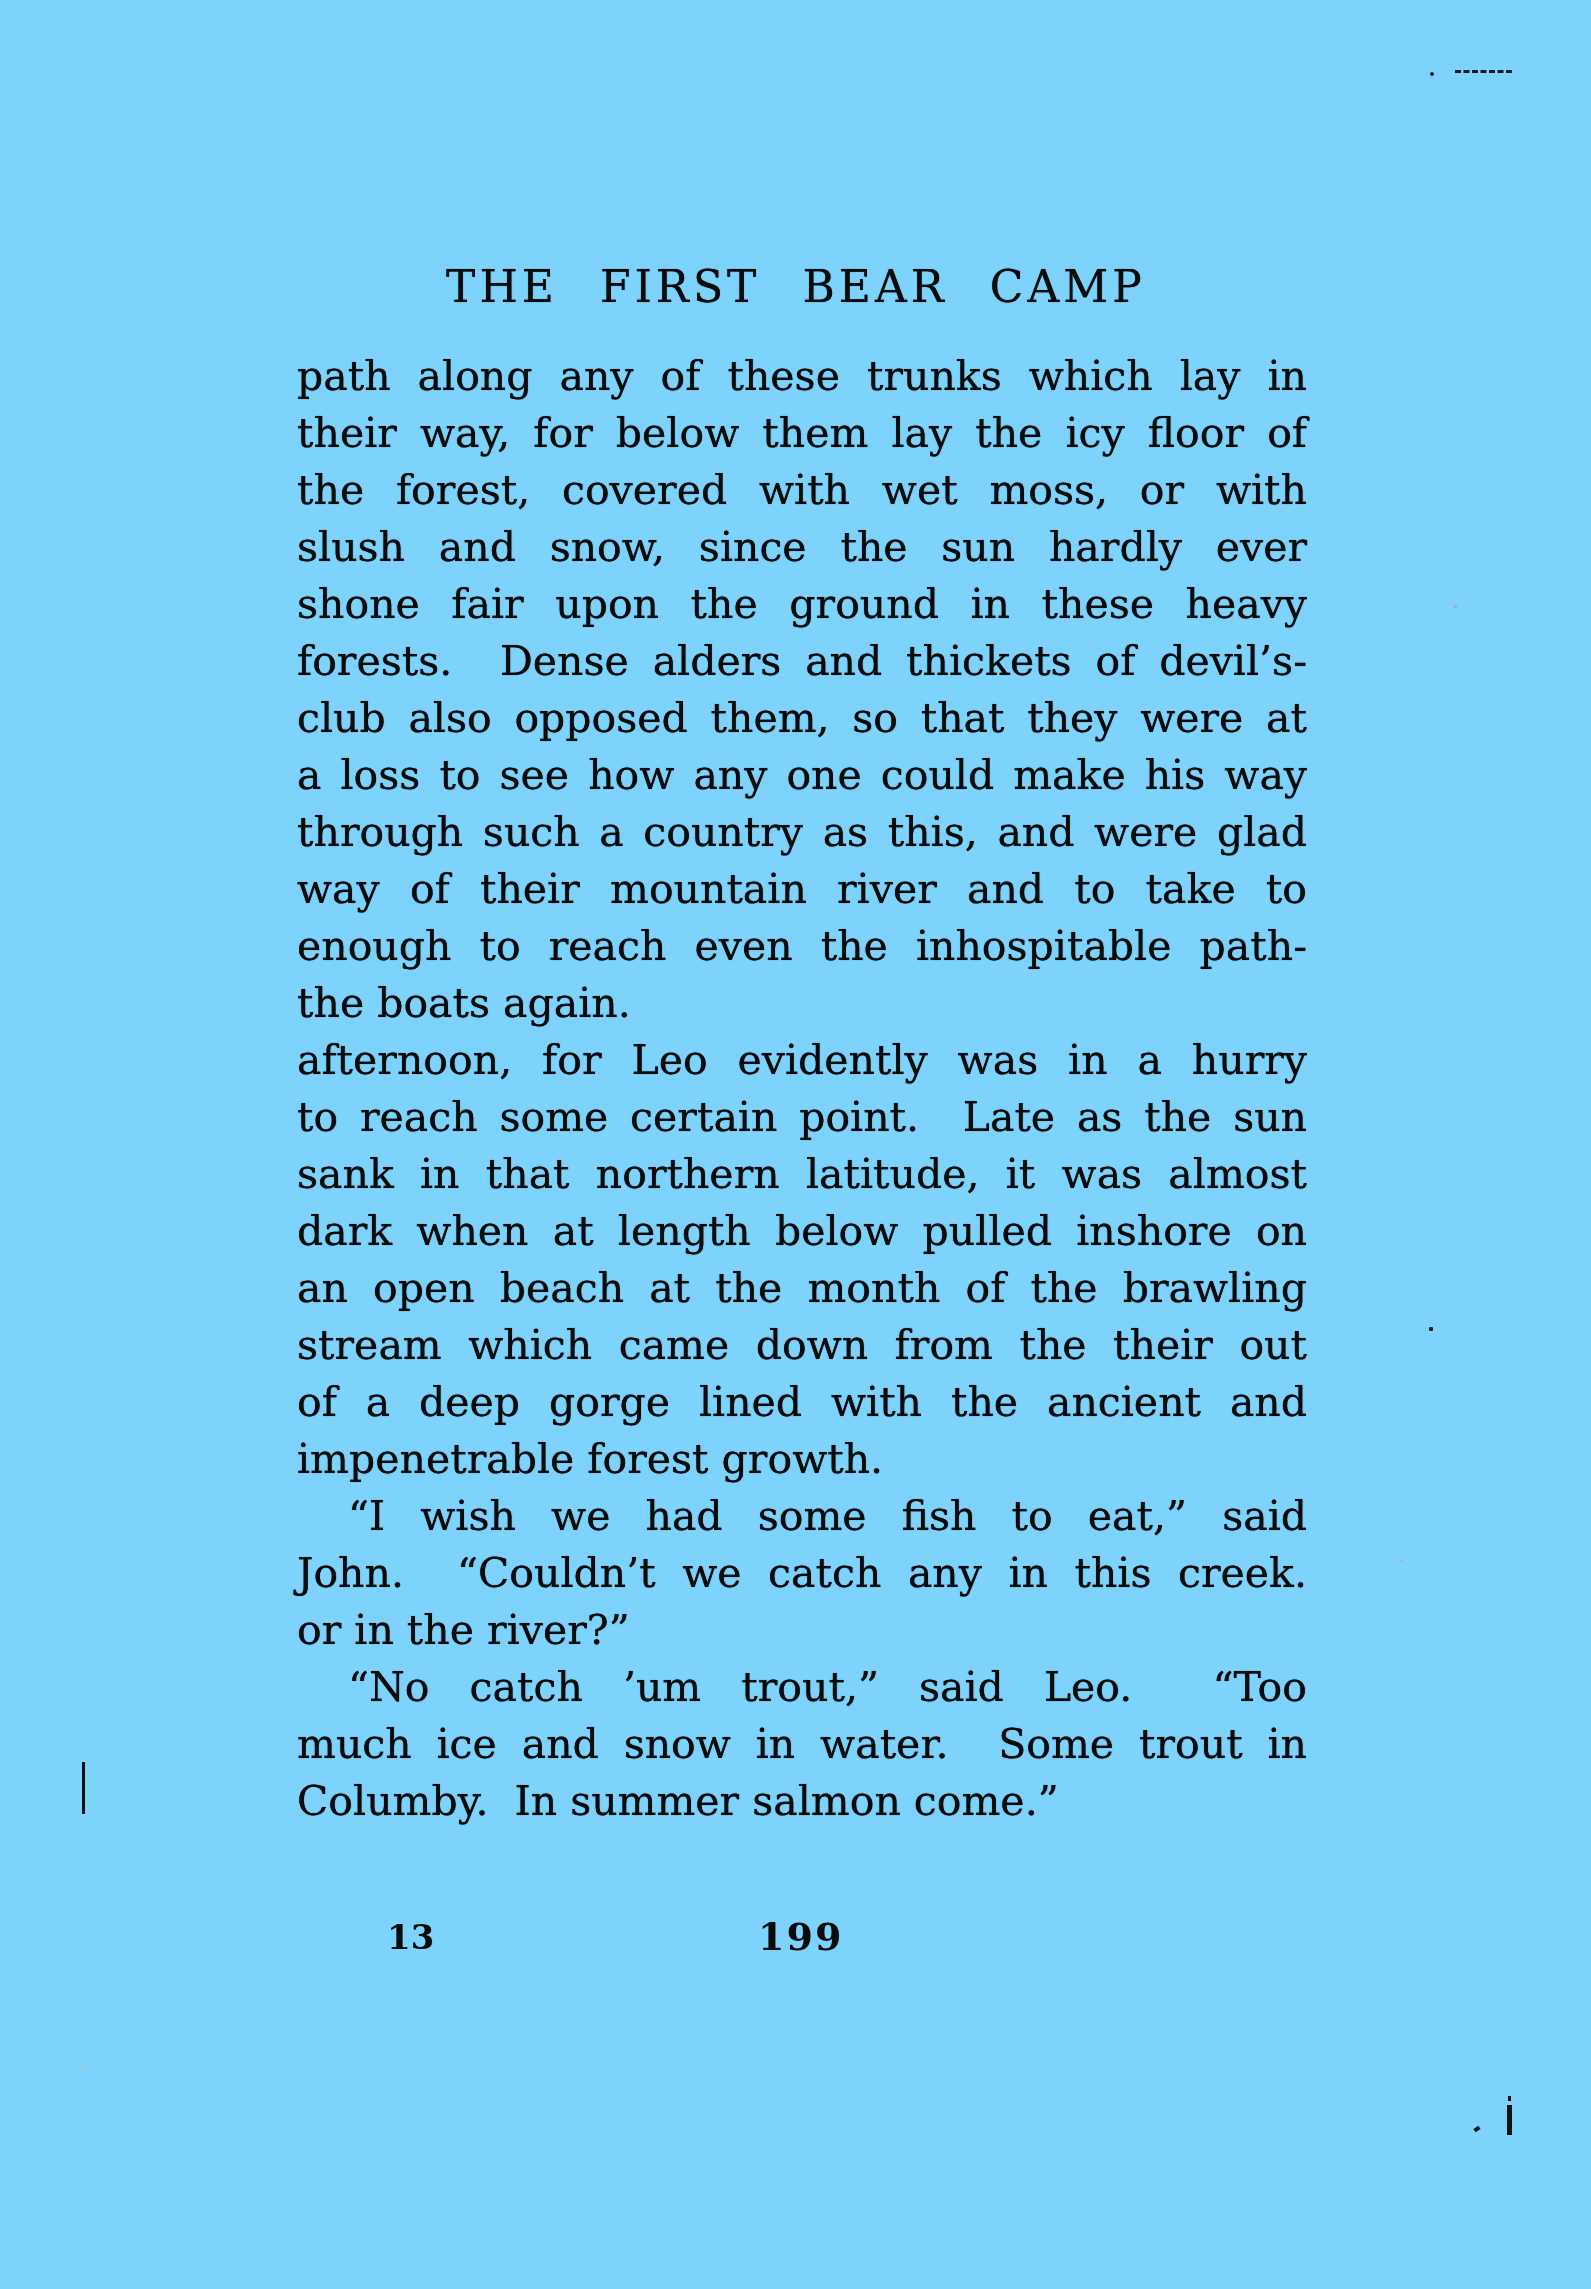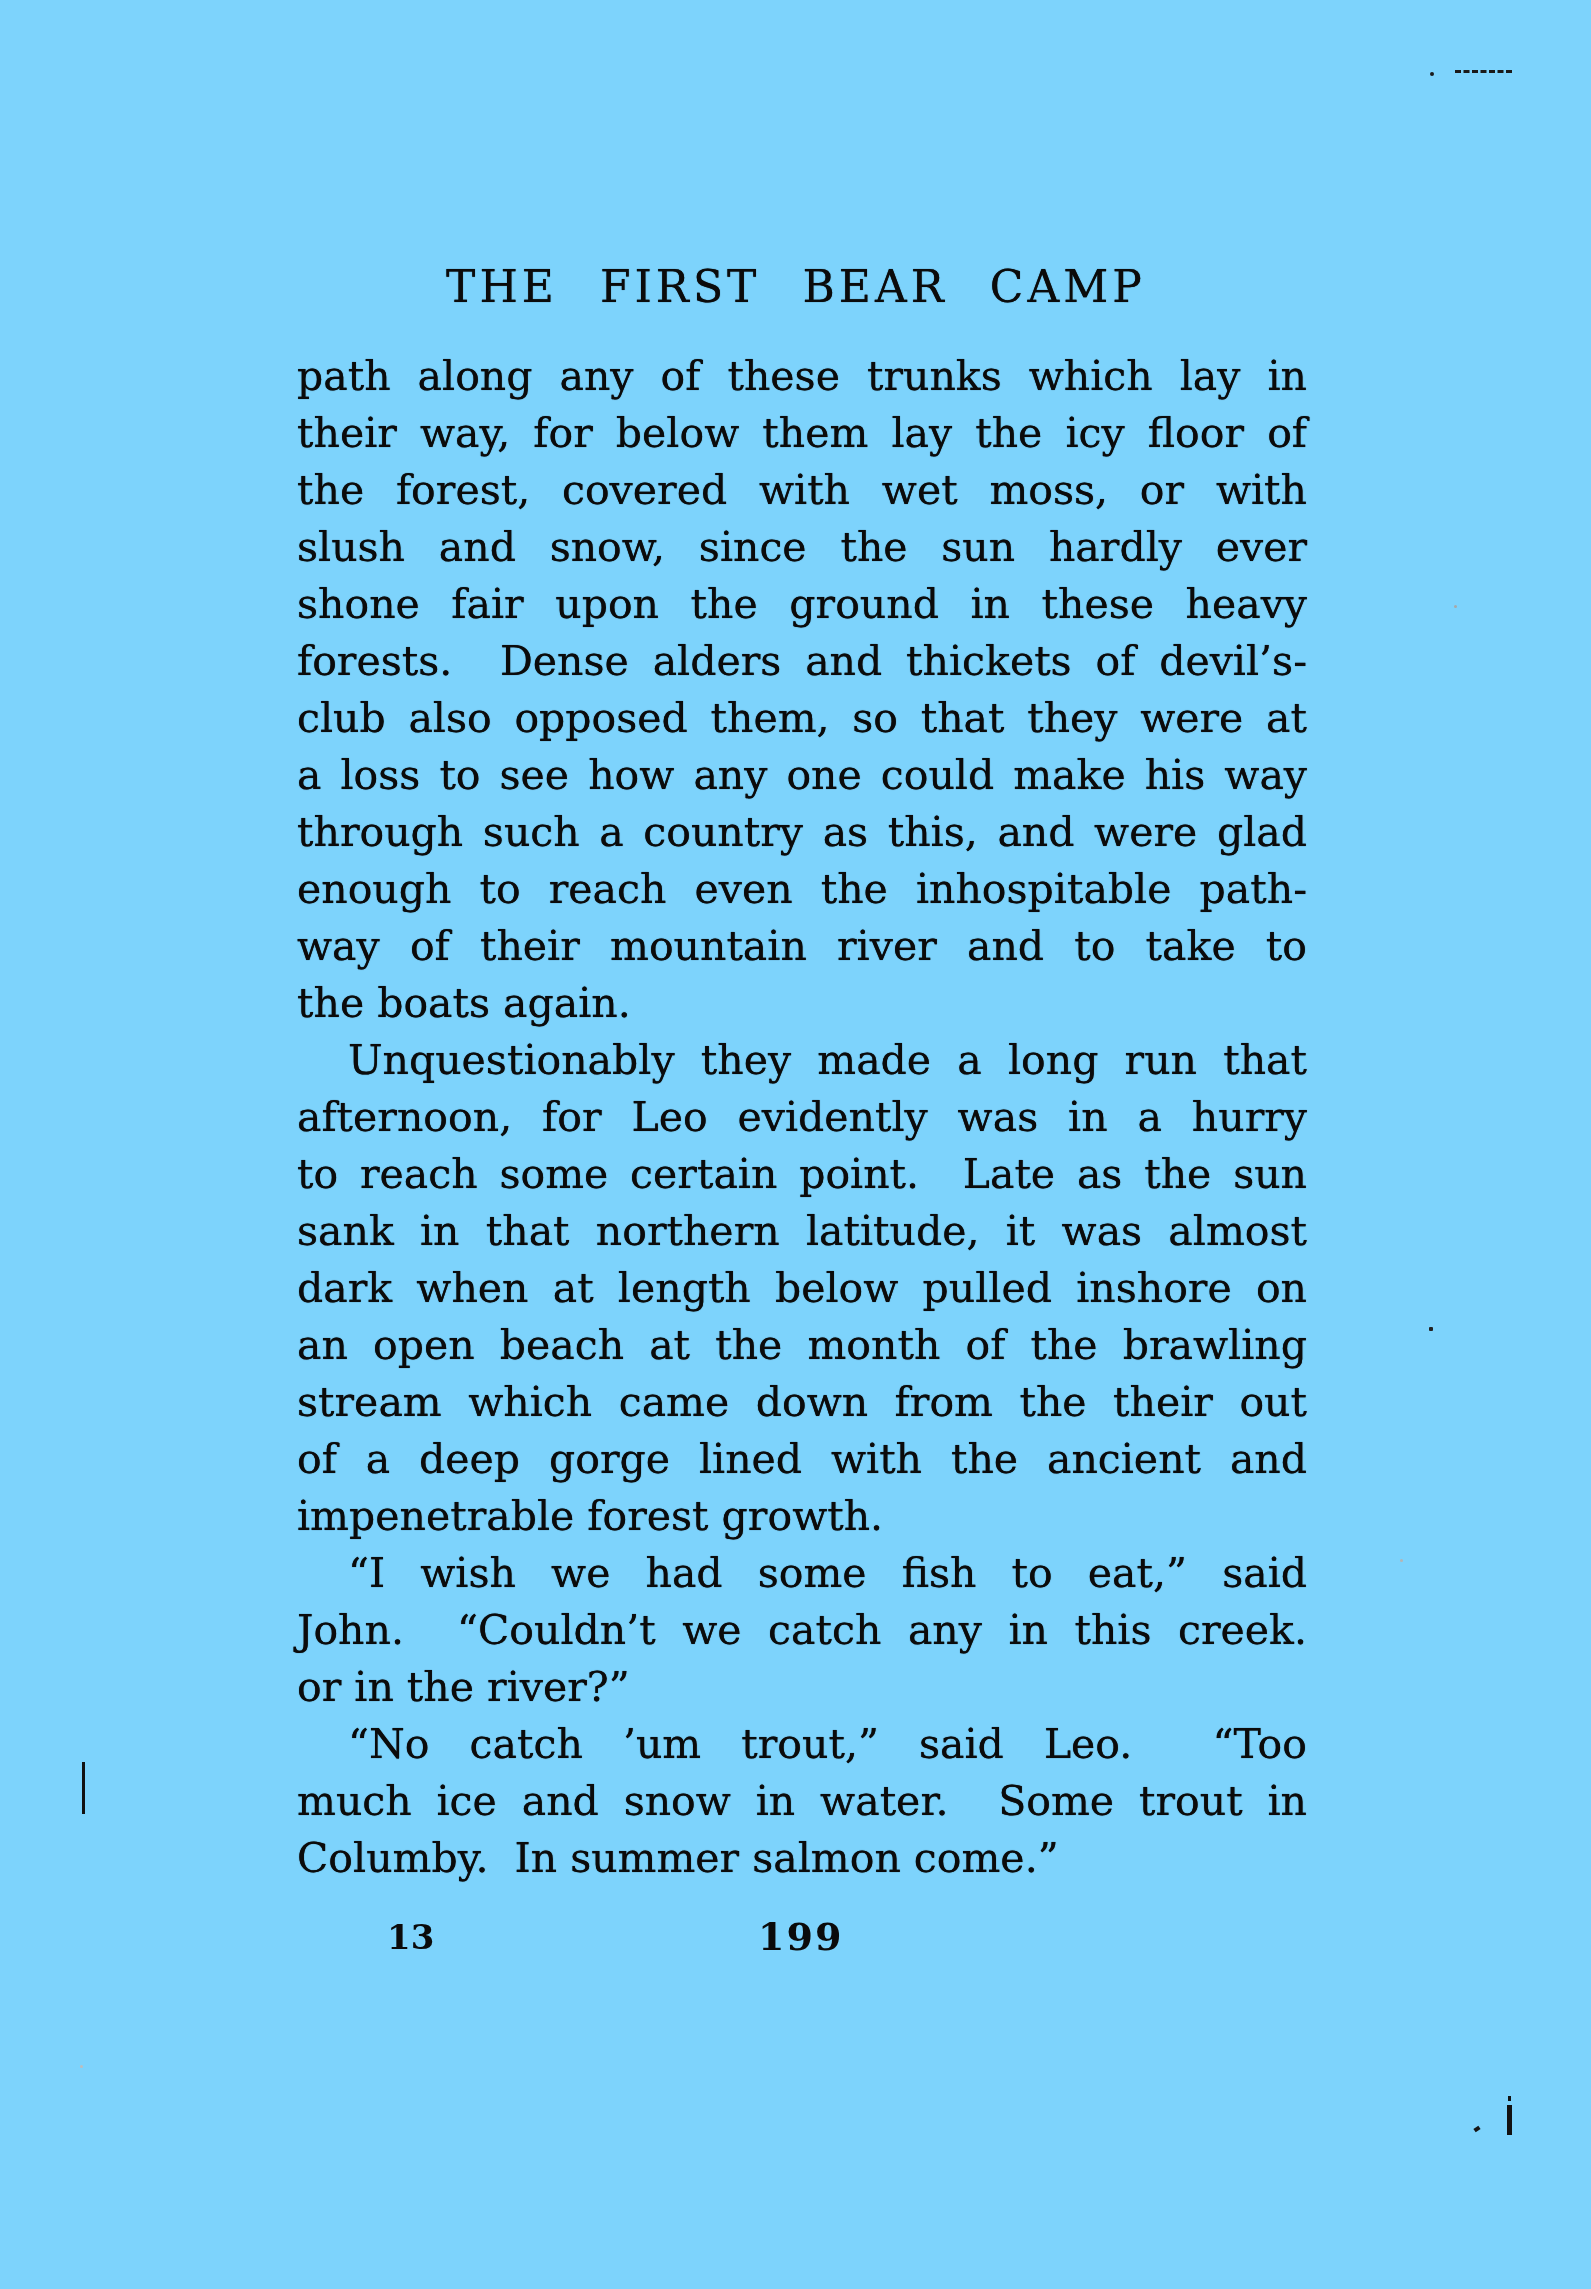--- a/index.html
+++ b/index.html
@@ -114,27 +114,26 @@
     <div>
       <div class="line">path along any of these trunks which lay in</div>
       <div class="line">their way, for below them lay the icy floor of</div>
       <div class="line">the forest, covered with wet moss, or with</div>
       <div class="line">slush and snow, since the sun hardly ever</div>
       <div class="line">shone fair upon the ground in these heavy</div>
       <div class="line">forests.&nbsp; Dense alders and thickets of devil’s-</div>
       <div class="line">club also opposed them, so that they were at</div>
       <div class="line">a loss to see how any one could make his way</div>
       <div class="line">through such a country as this, and were glad</div>
+      <div class="line">way of their mountain river and to take to</div>
       <div class="line">enough to reach even the inhospitable path-</div>
-      <div class="line">way of their mountain river and to take to</div>
       <div class="line para-end">the boats again.</div>
     </div>
 
     <div>
-      <div class="line indent">Unquestionably they made a long run that</div>
       <div class="line">afternoon, for Leo evidently was in a hurry</div>
       <div class="line">to reach some certain point.&nbsp; Late as the sun</div>
       <div class="line">sank in that northern latitude, it was almost</div>
       <div class="line">dark when at length below pulled inshore on</div>
       <div class="line">an open beach at the month of the brawling</div>
       <div class="line">stream which came down from the their out</div>
       <div class="line">of a deep gorge lined with the ancient and</div>
       <div class="line para-end">impenetrable forest growth.</div>
     </div>
 

